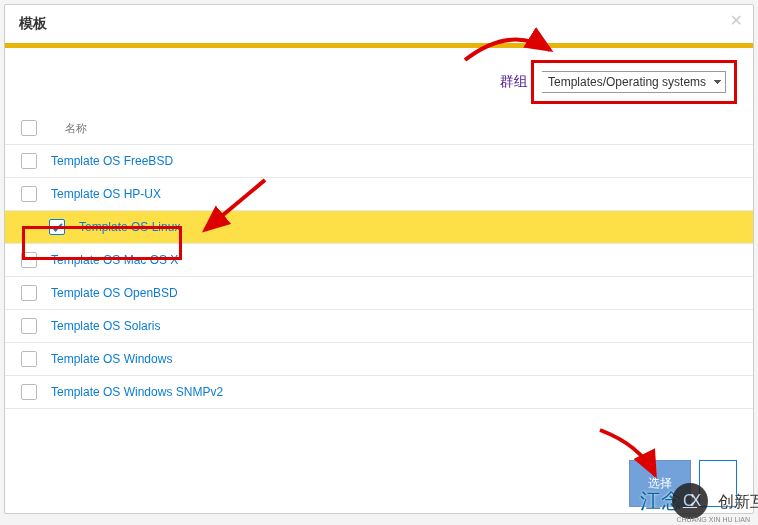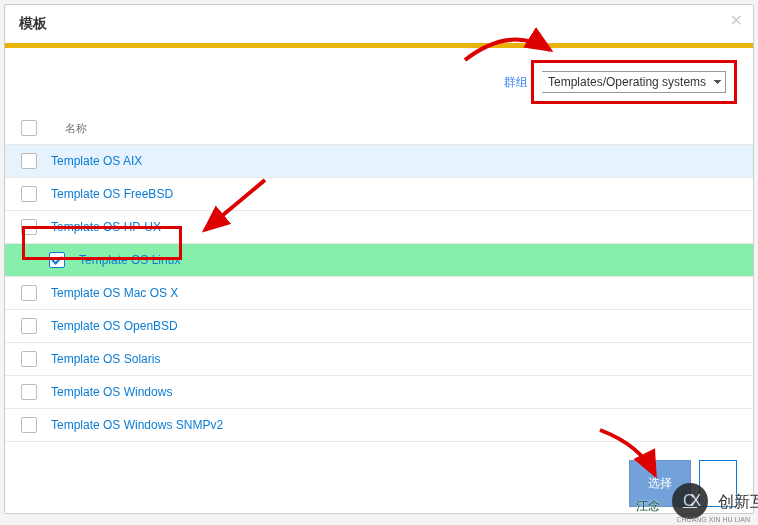--- a/index.html
+++ b/index.html
@@ -1,40 +1,40 @@
 <!DOCTYPE html>
 <html><head>
   <meta charset="utf-8">
   <style>
     * { box-sizing: border-box; margin: 0; padding: 0; }
     body { font-family: Arial, sans-serif; font-size: 12px; background: #f4f4f4; width: 758px; height: 525px; position: relative; overflow: hidden; }
     .modal { background: #fff; border: 1px solid #ccc; margin: 4px; border-radius: 2px; height: 510px; position: relative; }
     .modal-header { padding: 10px 14px; border-bottom: 5px solid #eab308; font-size: 14px; color: #333; font-weight: bold; }
     .close-btn { position: absolute; top: 6px; right: 10px; color: #ccc; font-size: 16px; cursor: pointer; }
     .filter-row { padding: 12px 16px 8px 16px; text-align: right; }
-    .filter-label { font-size: 12px; color: #3b82f6; vertical-align: middle; }
+    .filter-label { font-size: 14px; color: #4c1d95; vertical-align: middle; }
     .group-select { border: 1px solid #999; font-size: 12px; padding: 2px 18px 2px 6px; color: #333; background: #fff; height: 22px; vertical-align: middle; appearance: none; background-image: linear-gradient(45deg, transparent 50%, #555 50%), linear-gradient(135deg, #555 50%, transparent 50%); background-position: right 7px top 8px, right 3px top 8px; background-size: 4px 4px, 4px 4px; background-repeat: no-repeat; border-left: none; }
     .red-box-1 { border: 3px solid #d00; padding: 8px; display: inline-block; }
     .table { width: 100%; }
     .thead-row { padding: 8px 16px; border-bottom: 1px solid #e8e8e8; display: flex; align-items: center; gap: 28px; }
     .col-name-header { color: #777; font-size: 11px; }
     .row { padding: 8px 16px; border-bottom: 1px solid #e8e8e8; display: flex; align-items: center; gap: 14px; }
     .row.highlight-blue { background: #e6f3ff; }
-    .row.highlight-yellow { background: #86efac; padding-left: 44px; }
+    .row.highlight-yellow { background: #fde047; padding-left: 44px; }
     .checkbox { width: 16px; height: 16px; border: 1px solid #bbb; border-radius: 2px; background: #fff; display: inline-flex; align-items: center; justify-content: center; flex-shrink: 0; }
     .checkbox.checked { border-color: #0b7cd4; }
     .checkbox.checked::after { content: ""; width: 4px; height: 8px; border: solid #0b7cd4; border-width: 0 2px 2px 0; transform: rotate(45deg); margin-top: -2px; }
     .tpl-link { color: #0b7cd4; font-size: 12px; cursor: pointer; }
     .red-box-2 { position: absolute; border: 3px solid #d00; pointer-events: none; }
     .footer { position: absolute; bottom: 6px; right: 16px; display: flex; gap: 8px; }
     .btn-primary { background: #1565c0; color: #fff; border: 1px solid #0d47a1; padding: 14px 18px; font-size: 12px; opacity: 0.6; }
     .btn-secondary { background: #fff; color: #0b7cd4; border: 1px solid #0b7cd4; padding: 6px 18px; font-size: 12px; }
     .arrow { position: absolute; pointer-events: none; }
     .watermark-badge { position: absolute; right: 50px; bottom: 6px; width: 36px; height: 36px; border-radius: 50%; background: #222; color: #cde; font-size: 16px; display: flex; align-items: center; justify-content: center; opacity: .85; letter-spacing: -4px; text-decoration: underline; }
-    .watermark-text { position: absolute; bottom: 10px; right: 98px; color: #14532d; font-size: 12px; text-shadow: 0 0 3px #fff; font-weight: 500; font-family: 'SimHei', sans-serif; }
+    .watermark-text { position: absolute; bottom: 10px; right: 76px; color: #0369a1; font-size: 21px; text-shadow: 0 0 3px #fff; font-weight: 500; font-family: 'SimHei', sans-serif; }
     .watermark-text2 { position: absolute; bottom: 12px; right: -8px; color: #333; font-size: 16px; text-shadow: 0 0 3px #fff; font-weight: 500; font-family: 'SimHei', sans-serif; }
     .watermark-sub { position: absolute; bottom: 2px; right: 8px; color: #888; font-size: 7px; letter-spacing: 0; }
   </style>
 </head>
 <body>
 
 <div class="modal">
   <span class="close-btn">✕</span>
   <div class="modal-header">模板</div>
 
@@ -46,24 +46,20 @@
       </select>
     </span>
   </div>
 
   <div class="table">
     <div class="thead-row">
       <span class="checkbox"></span>
       <span class="col-name-header">名称</span>
     </div>
 
-    <div class="row highlight-blue">
-      <span class="checkbox"></span>
-      <span class="tpl-link">Template OS AIX</span>
-    </div>
     <div class="row">
       <span class="checkbox"></span>
       <span class="tpl-link">Template OS FreeBSD</span>
     </div>
     <div class="row">
       <span class="checkbox"></span>
       <span class="tpl-link">Template OS HP-UX</span>
     </div>
     <div class="row highlight-yellow">
       <span class="checkbox checked"></span>

